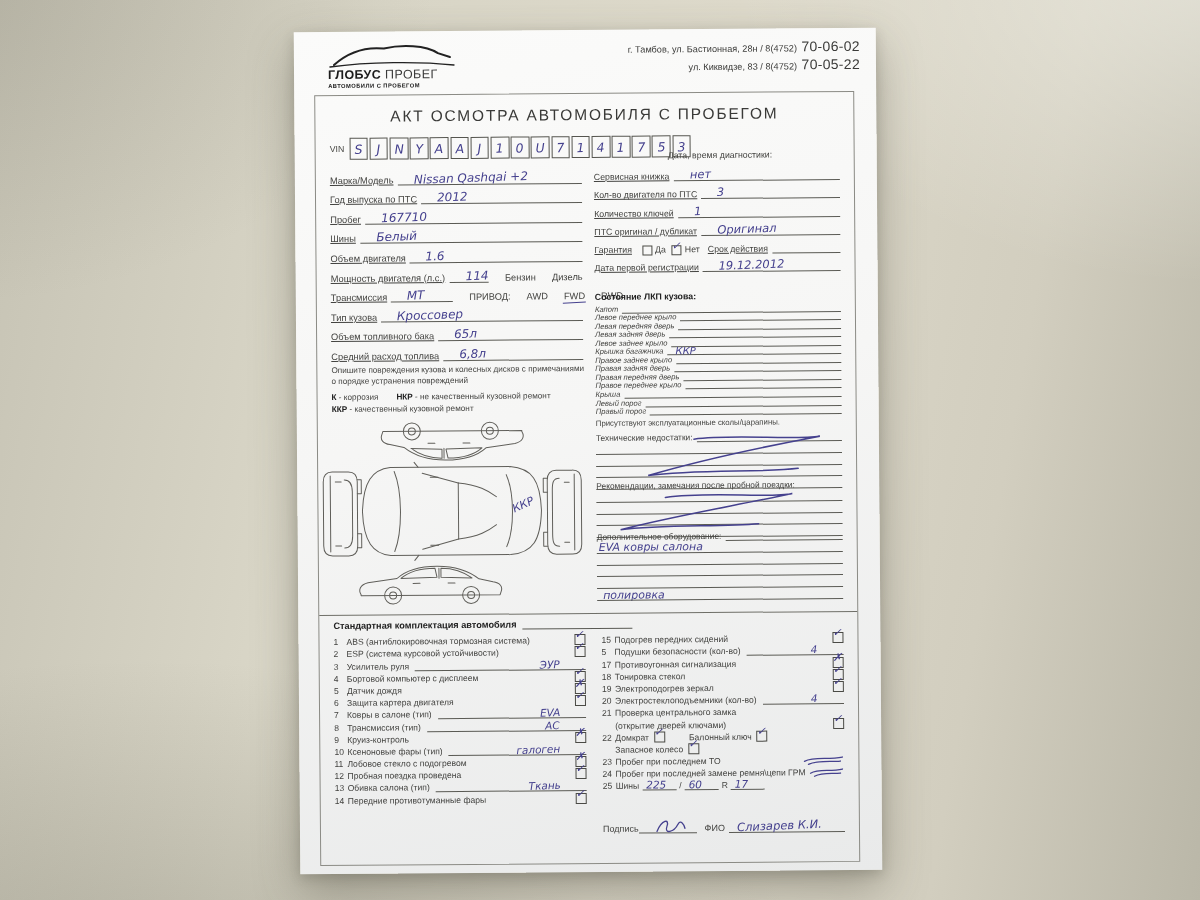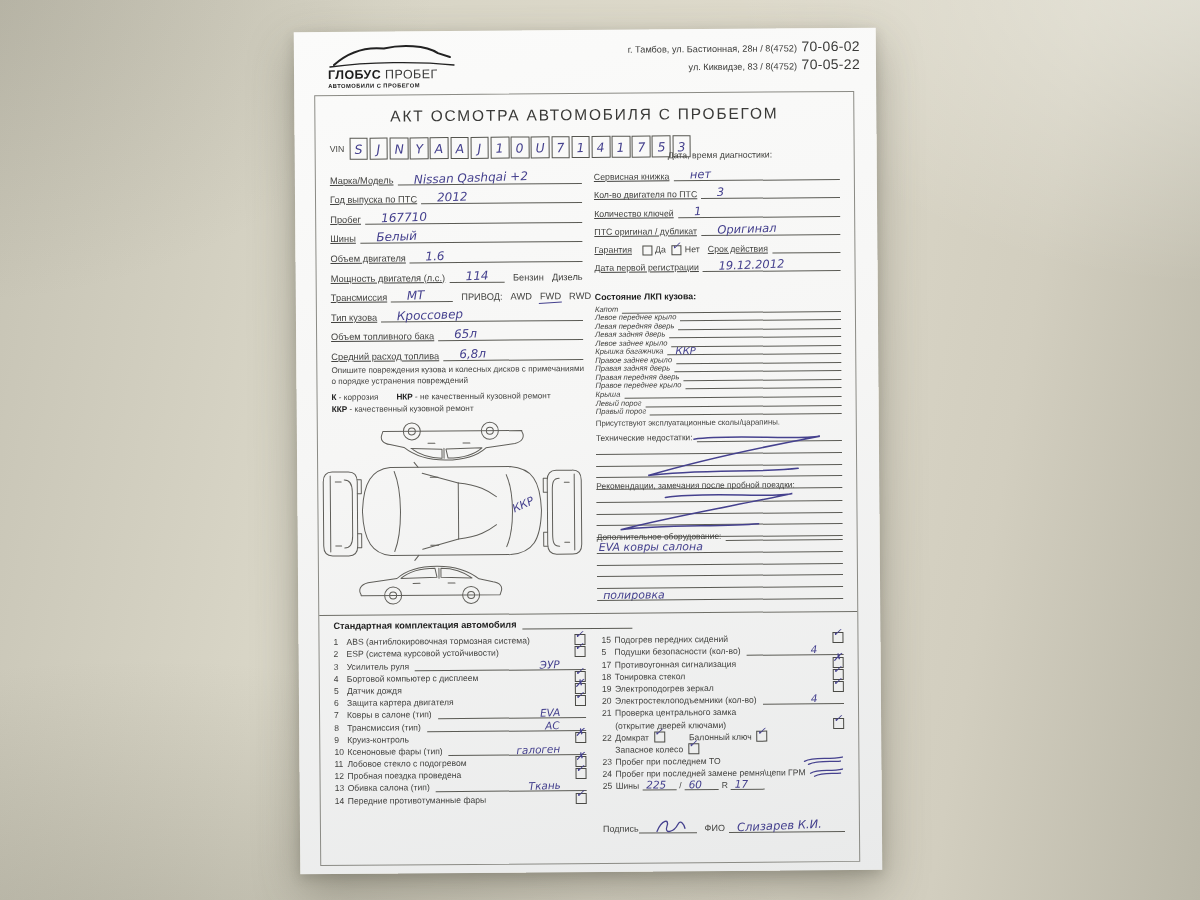--- a/index.html
+++ b/index.html
@@ -39,21 +39,21 @@
   .vin-label{font-size:8.8px;margin-right:5px;color:#4a4a46;}
   .vin-box{width:16.6px;height:20px;border:1px solid #55554f;margin-right:1.6px;display:flex;align-items:center;justify-content:center;}
   .vin-box .hw{font-size:12.5px;transform:rotate(-2deg);}
   
   .col-left{position:absolute;left:14px;top:70px;width:252px;}
   .frow{display:flex;align-items:flex-end;height:19.6px;font-size:9.3px;}
   .flabel{white-space:nowrap;padding-right:4px;color:#434340;text-decoration:underline;}
   .fline{flex:1;border-bottom:1px solid #5a5a54;position:relative;height:100%;}
   .fval{position:absolute;left:16px;bottom:-1px;font-size:12px;white-space:nowrap;transform:rotate(-1.5deg);}
   .fline.short{flex:0 0 62px;}
-  .opt{margin-left:8px;white-space:nowrap;color:#434340;}
+  .opt{margin-left:16px;white-space:nowrap;color:#434340;}
   .opt.rel{position:relative;}
   .pen-u{position:absolute;left:-1px;right:-1px;bottom:-2px;border-bottom:1.7px solid #45418e;transform:rotate(-3deg);}
   
   .dmg-note{position:absolute;left:14px;top:270px;width:256px;font-size:8.2px;line-height:10.5px;color:#434340;}
   .legend{position:absolute;left:14px;top:296px;width:256px;font-size:8.2px;line-height:11.5px;color:#434340;}
   .legend b{color:#222;}
   .leg-gap{display:inline-block;width:18px;}
   
   .diagram{position:absolute;left:0px;top:318px;width:268px;height:198px;}
   .diagram svg{display:block}

